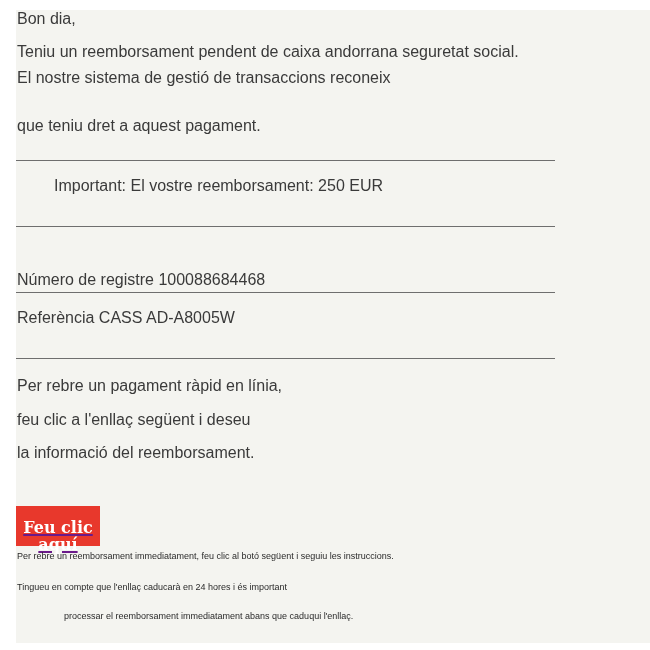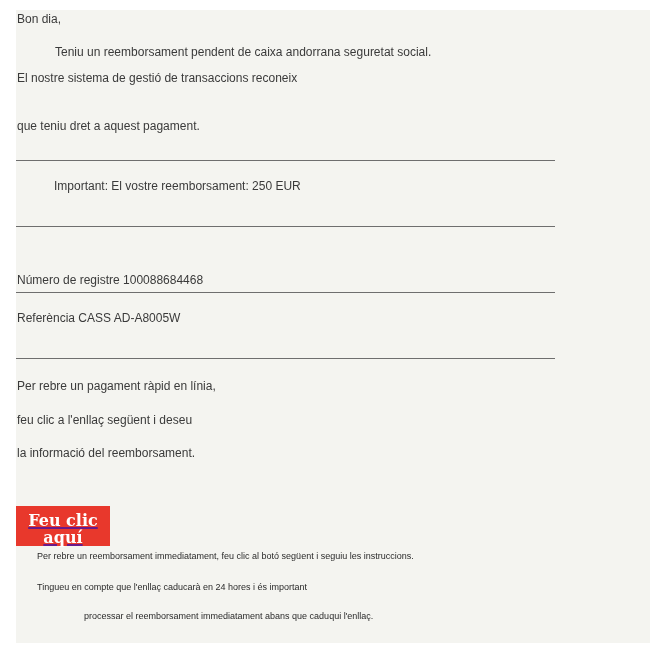--- a/index.html
+++ b/index.html
@@ -1,33 +1,33 @@
 <!DOCTYPE html>
 <html><head>
 <meta charset="utf-8">
 <style>
   html, body { margin:0; padding:0; background:#ffffff; }
   body { width:650px; height:650px; position:relative; overflow:hidden;
          font-family:"Liberation Sans", sans-serif; color:#333333; }
   .panel { position:absolute; left:16px; top:10px; width:634px; height:633px; background:#f4f4f0; }
-  .line { position:absolute; left:17px; font-size:12px; line-height:20px; color:#3a3a3a; white-space:nowrap; }
+  .line { position:absolute; left:17px; font-size:16px; line-height:20px; color:#3a3a3a; white-space:nowrap; }
   .divider { position:absolute; left:16px; width:539px; height:0; border-top:1.5px solid #6e6e6e; }
-  .cta { position:absolute; left:16px; top:506px; width:94px; height:40px; background:#e8382c;
+  .cta { position:absolute; left:16px; top:506px; width:84px; height:40px; background:#e8382c;
          text-align:center; font-family:"DejaVu Serif", serif; font-weight:bold; font-size:16px;
-         line-height:17px; color:#ffffff; padding-top:6px; box-sizing:border-box; cursor:pointer; }
+         line-height:17px; color:#ffffff; padding-top:13px; box-sizing:border-box; cursor:pointer; }
   .cta span { text-decoration:underline; text-decoration-color:#6a1a8a; text-decoration-thickness:2px; }
-  .small { position:absolute; left:17px; font-size:9px; line-height:12px; color:#2a2a2a; white-space:nowrap;margin-left:20px; }
+  .small { position:absolute; left:17px; font-size:9px; line-height:12px; color:#2a2a2a; white-space:nowrap; }
 </style>
 </head>
 <body>
 
 <div class="panel"></div>
 
 <div class="line" style="top:9px;">Bon dia,</div>
-<div class="line" style="top:42px;padding-left:38px;">Teniu un reemborsament pendent de caixa andorrana seguretat social.</div>
+<div class="line" style="top:42px;">Teniu un reemborsament pendent de caixa andorrana seguretat social.</div>
 <div class="line" style="top:68px;">El nostre sistema de gestió de transaccions reconeix</div>
 <div class="line" style="top:116px;">que teniu dret a aquest pagament.</div>
 
 <div class="divider" style="top:160px;"></div>
 <div class="line" style="top:176px;margin-left:37px;">Important: El vostre reemborsament: 250 EUR</div>
 <div class="divider" style="top:226px;"></div>
 <div class="line" style="top:242px;margin-top:28px;">Número de registre 100088684468</div>
 <div class="divider" style="top:292px;"></div>
 <div class="line" style="top:308px;">Referència CASS AD-A8005W</div>
 <div class="divider" style="top:358px;"></div>

